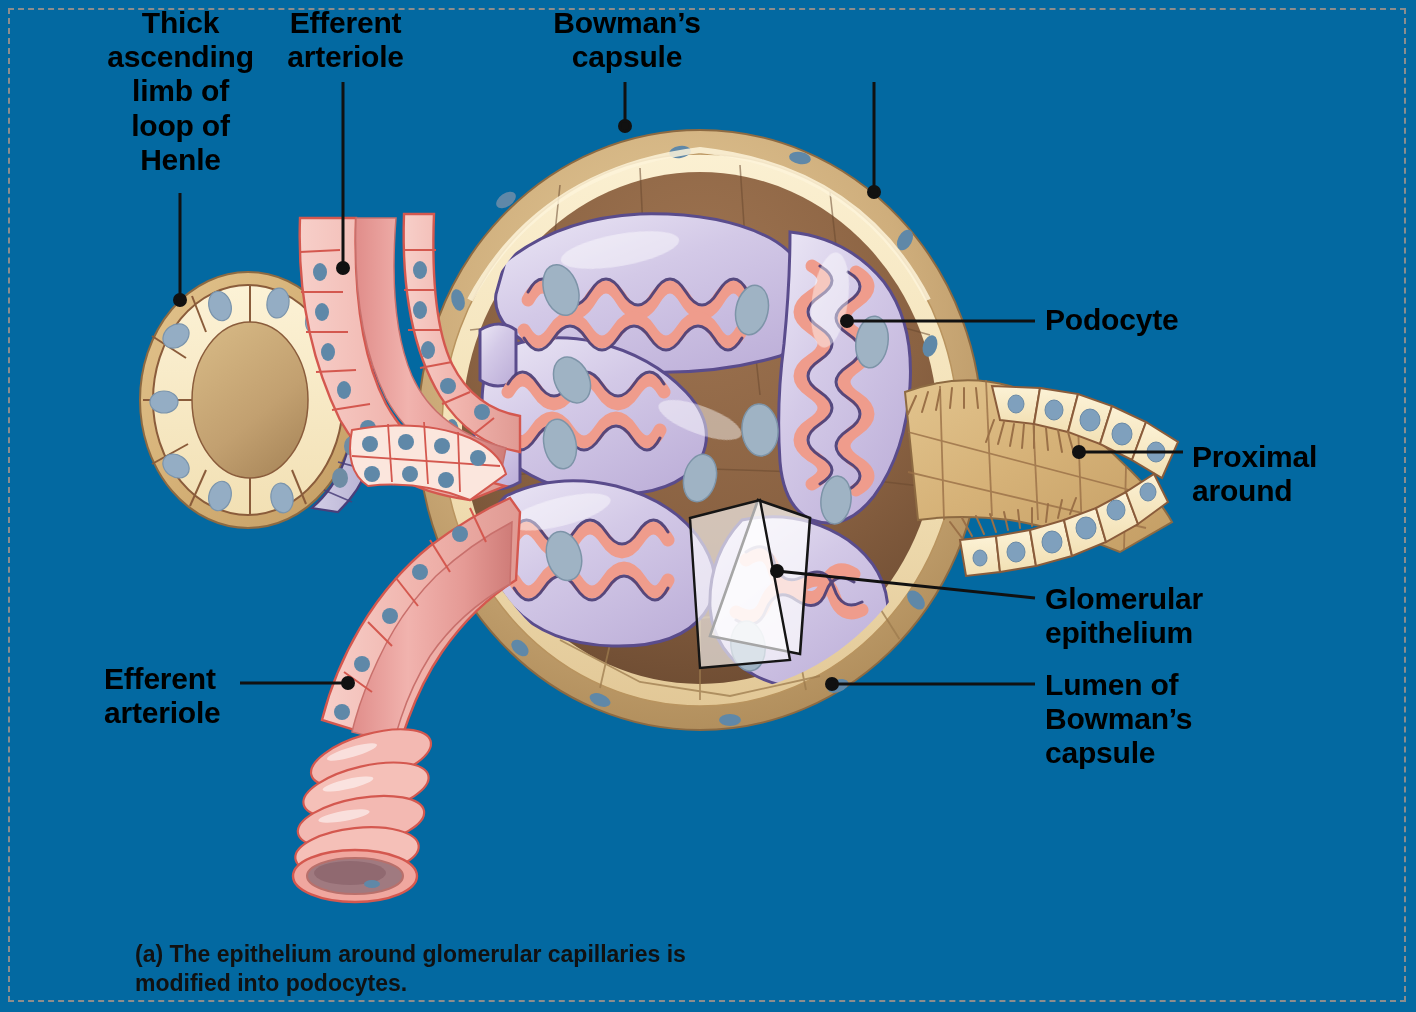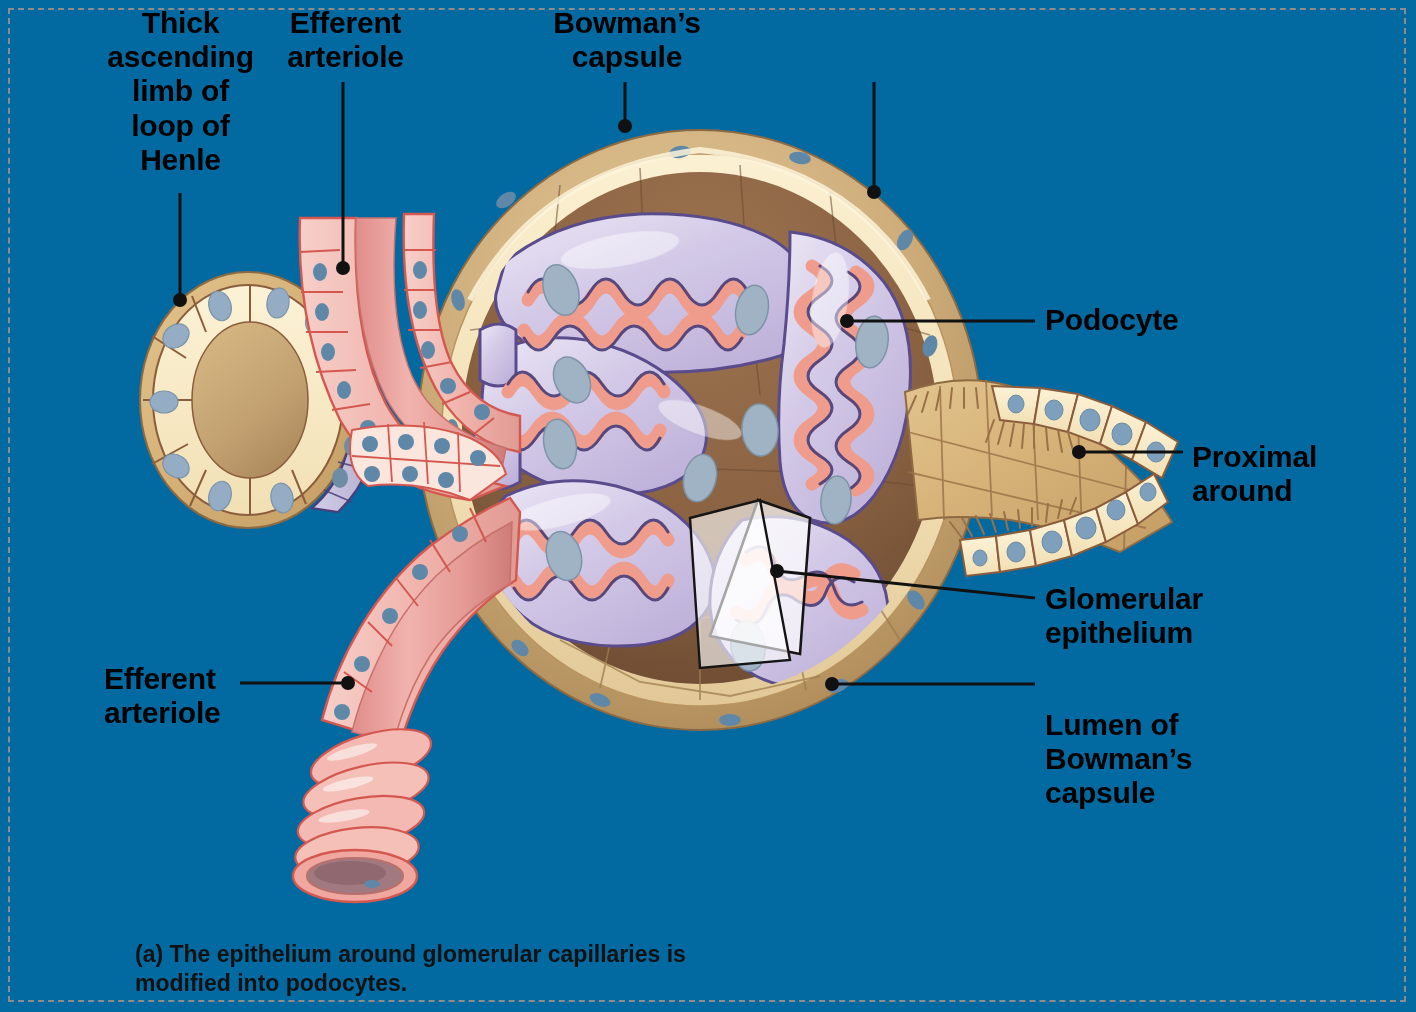--- a/index.html
+++ b/index.html
@@ -542,21 +542,21 @@
 
 
   <div class="label lbl-left" style="left:1045px; top:303px; width:320px;">Podocyte</div>
 
   <div class="label lbl-left" style="left:1192px; top:440px; width:215px;">Proximal
 around</div>
 
   <div class="label lbl-left" style="left:1045px; top:582px; width:320px;">Glomerular
 epithelium</div>
 
-  <div class="label lbl-left" style="left:1045px; top:708px; width:320px;">Lumen of
+  <div class="label lbl-left" style="left:1045px; top:668px; width:320px;">Lumen of
 Bowman’s
 capsule</div>
 
   <div class="label lbl-left" style="left:104px;  top:662px; width:240px;">Efferent
 arteriole</div>
 
   <div id="caption">
     <span class="tag">(a)</span><span> The epithelium around glomerular capillaries is modified into podocytes.</span>
   </div>
 

